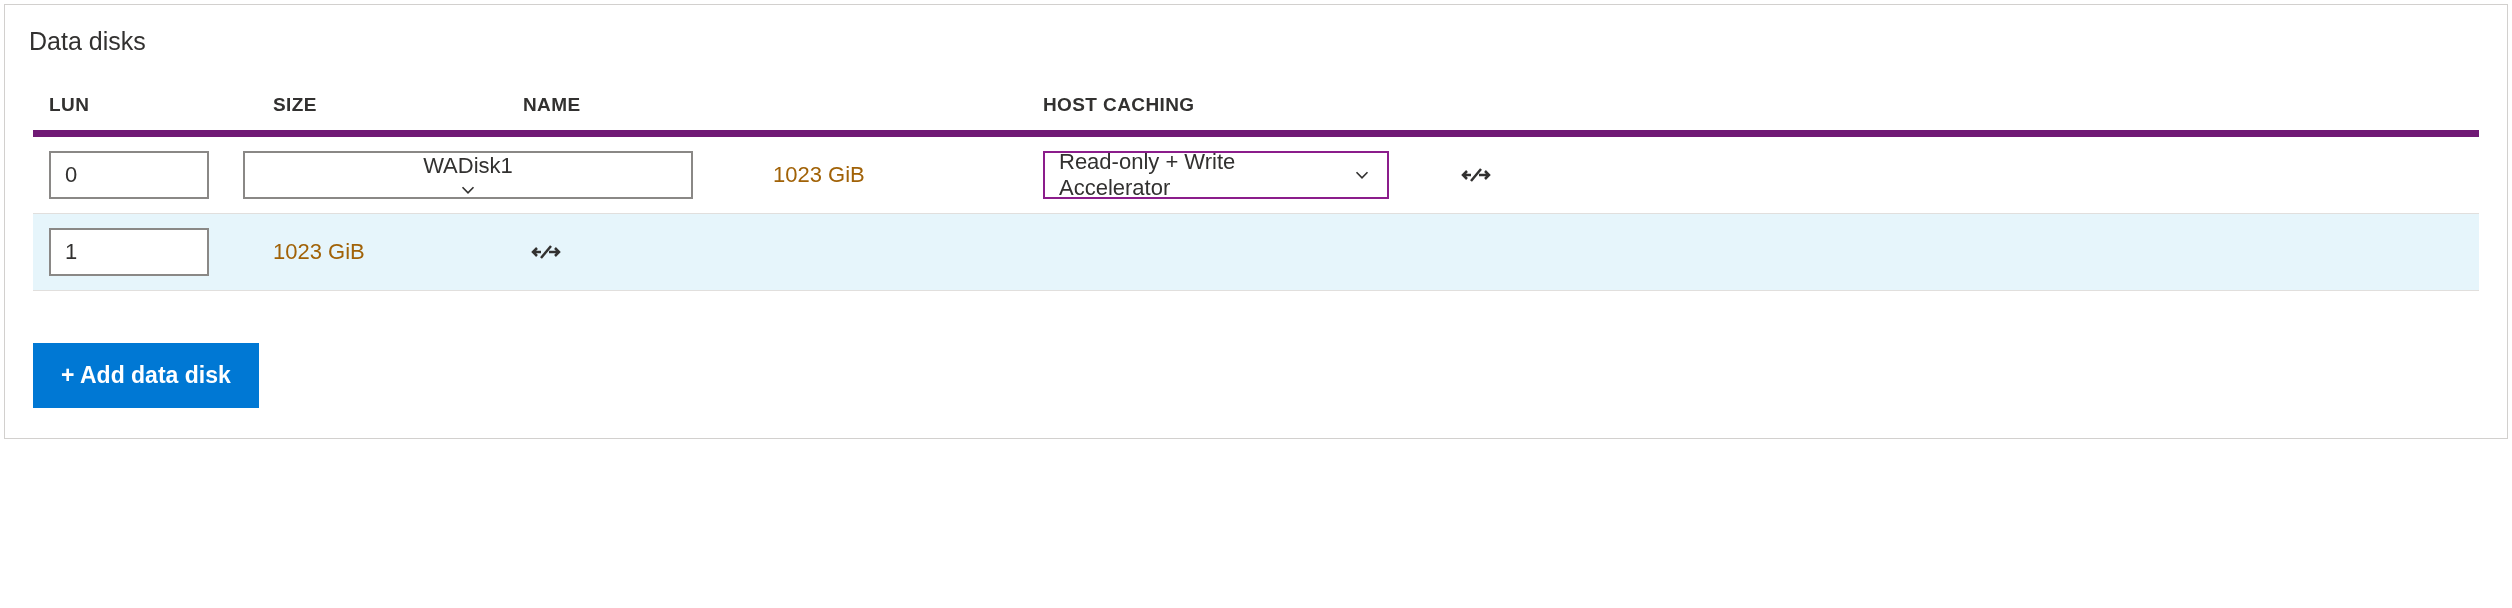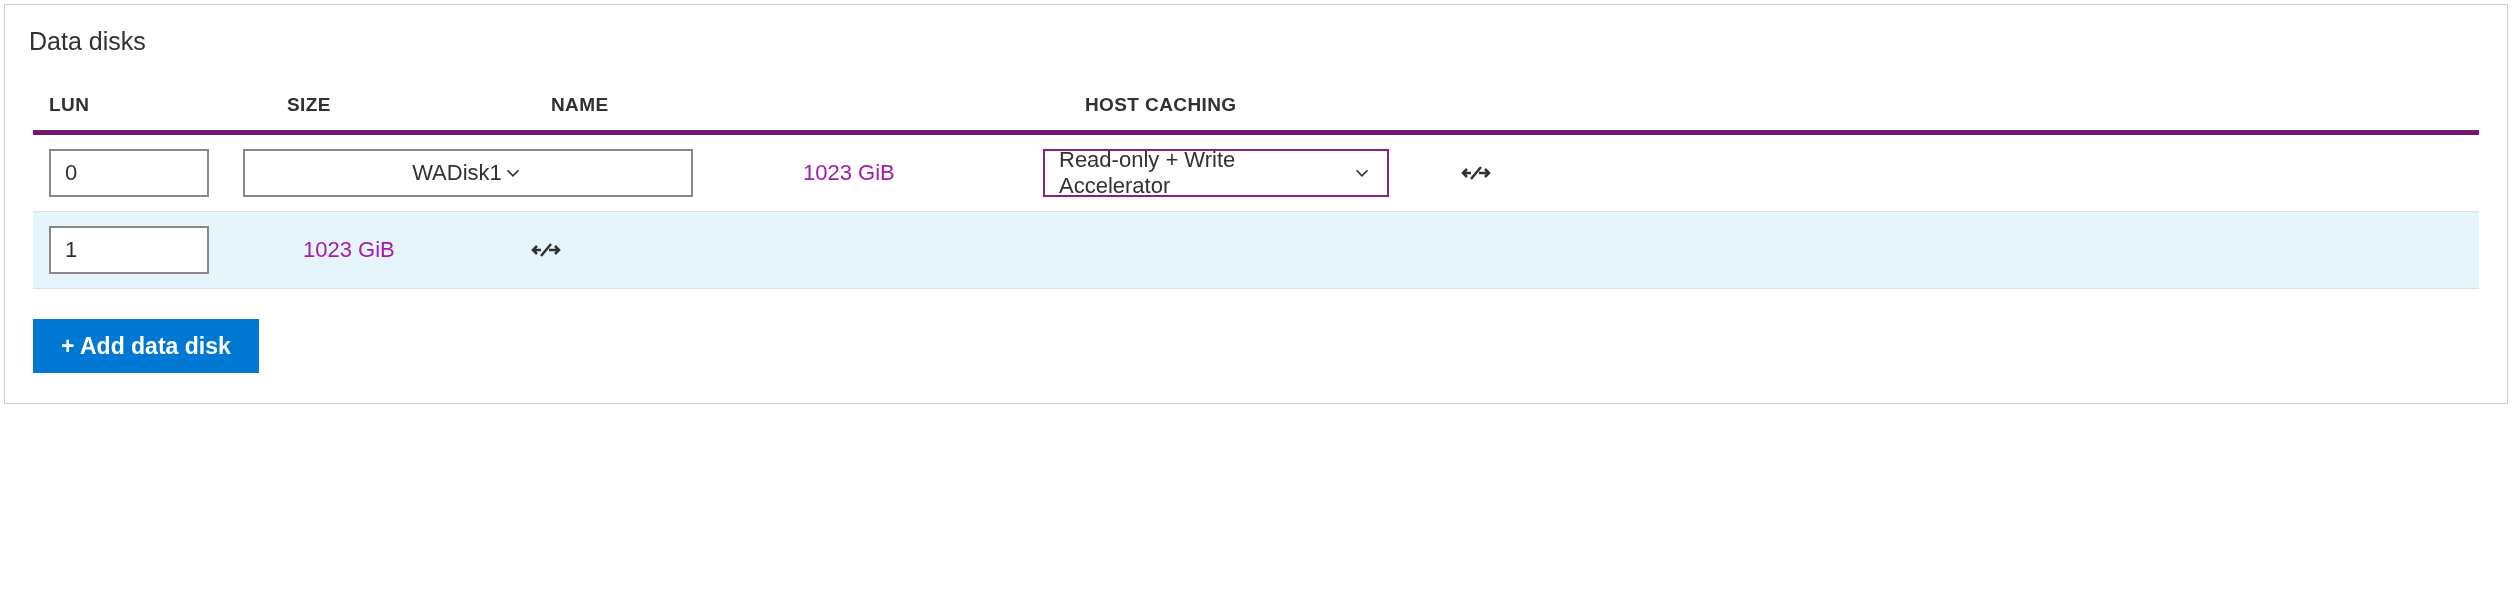--- a/index.html
+++ b/index.html
@@ -19,22 +19,21 @@
       font-weight: 400;
       color: #323130;
       margin-bottom: 28px;
       margin-left: -4px;
     }
     .table-wrap { width: 100%; }
     .hdr-row {
       display: flex;
       align-items: flex-end;
       padding: 10px 0 14px 0;
-      border-bottom: 5px solid #701a75;
-      gap: 14px;
+      border-bottom: 7px solid #701a75;
     }
     .col-lun   { width: 210px;  padding-left: 16px; }
     .col-name  { width: 500px;  padding-left: 0; }
     .col-size  { width: 280px;  padding-left: 30px; }
     .col-cache { width: 430px;  padding-left: 20px; }
     .col-act   { width: 70px;   padding-left: 8px; }
     .hdr-cell {
       font-size: 19px;
       font-weight: 700;
       letter-spacing: 0.4px;
@@ -53,40 +52,40 @@
       height: 48px;
       display: flex;
       align-items: center;
       padding: 0 14px;
       font-size: 22px;
       color: #323130;
     }
     .lun-box { width: 160px; }
     .name-box {
       width: 450px;
-      justify-content: center;
+      justify-content: flex-start;
+      flex-direction: column;
     }
     .cache-box {
       width: 346px;
       justify-content: space-between;
       border: 2px solid #8b1d8b;
     }
     .size-text {
       font-size: 22px;
-      color: #a21caf;
-      margin-left: 30px;
+      color: #a16207;
     }
     .chev svg { display:block; }
     .action-icon svg { display:block; }
     .add-btn {
-      margin-top: 30px;
+      margin-top: 52px;
       background: #0078d4;
       color: #ffffff;
       border: none;
-      height: 54px;
+      height: 65px;
       padding: 0 28px;
       font-size: 23px;
       font-weight: 600;
       cursor: pointer;
       display: inline-flex;
       align-items: center;
       gap: 6px;
     }
   </style>
 </head>

